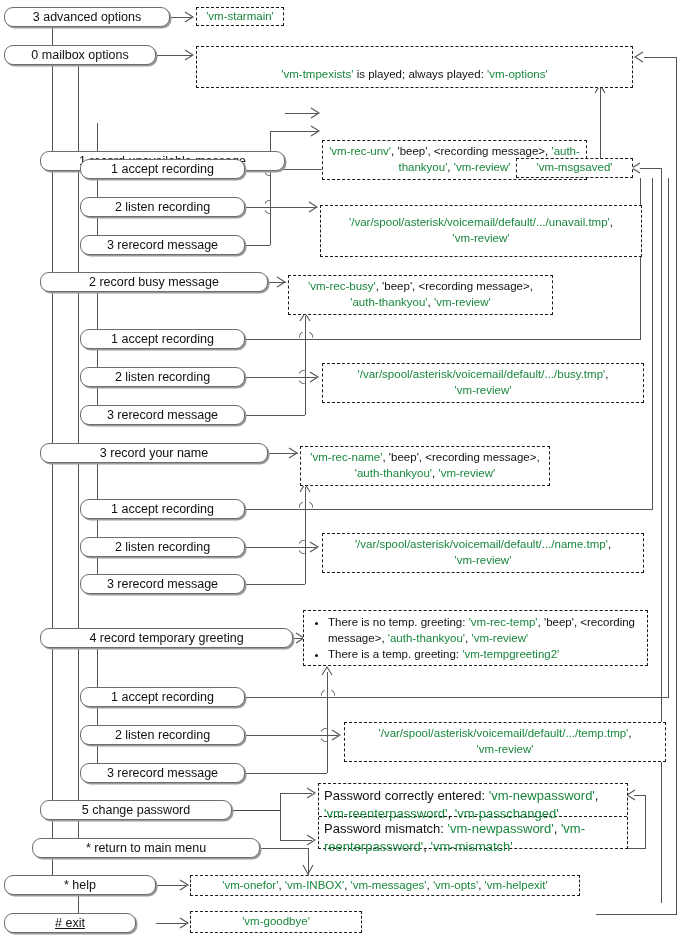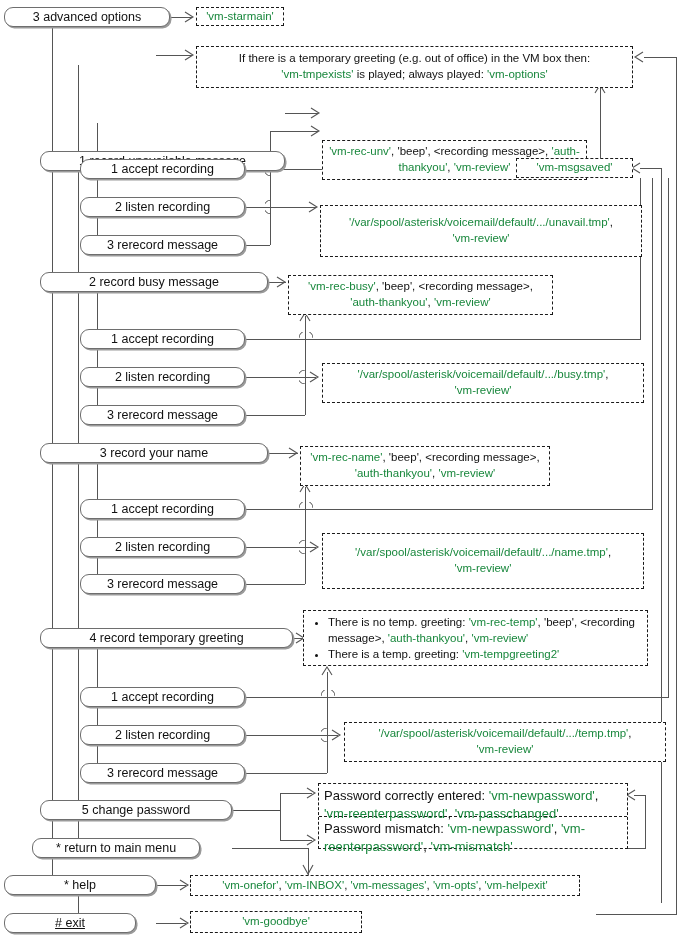--- a/index.html
+++ b/index.html
@@ -72,20 +72,23 @@
 </style>
 </head>
 <body>
 
 <div id="canvas">
 
   <div class="node" style="left:4px;  top:7px;   width:166px; height:20px;">
     <span>3 advanced options</span>
   </div>
 
+  <div class="node" style="left:4px;  top:45px;  width:152px; height:20px;">
+    <span>0 mailbox options</span>
+  </div>
 
   <div class="node" style="left:40px; top:103px; width:245px; height:20px;margin-top:48px;">
     <span>1 record unavailable message</span>
   </div>
 
   <div class="node" style="left:80px; top:159px; width:165px; height:20px;">
     <span>1 accept recording</span>
   </div>
   <div class="node" style="left:80px; top:197px; width:165px; height:20px;">
     <span>2 listen recording</span>
@@ -133,39 +136,39 @@
     <span>2 listen recording</span>
   </div>
   <div class="node" style="left:80px; top:763px; width:165px; height:20px;">
     <span>3 rerecord message</span>
   </div>
 
   <div class="node" style="left:40px; top:800px; width:192px; height:20px;">
     <span>5 change password</span>
   </div>
 
-  <div class="node" style="left:32px; top:838px; width:168px; height:20px;align-items:center;">
+  <div class="node" style="left:32px; top:838px; width:228px; height:20px;align-items:center;">
     <span>* return to main menu</span>
   </div>
 
   <div class="node" style="left:4px;  top:875px; width:152px; height:20px;">
     <span>* help</span>
   </div>
 
   <div class="node" style="left:4px;  top:913px; width:132px; height:20px;text-decoration:underline;">
     <span># exit</span>
   </div>
 
   <div class="note" style="left:196px; top:7px; width:88px; height:19px;">
     <span class="green">'vm-starmain'</span>
   </div>
 
   <div class="note" style="left:196px; top:46px; width:437px; height:42px;">
     <div>
-      <span>If there is a temporary greeting (e.g. out of office) in the VM box then:</span><br>
+      <br>
       <span class="green">'vm-tmpexists'</span><span> is played; always played: </span><span class="green">'vm-options'</span>
     </div>
   </div>
 
   <div class="note" style="left:322px; top:107px; width:265px; height:40px;margin-top:33px;">
     <div>
       <span class="green">'vm-rec-unv'</span><span>, 'beep', &lt;recording message&gt;, </span><span class="green">'auth-thankyou'</span><span>, </span><span class="green">'vm-review'</span>
     </div>
   </div>
 
@@ -192,21 +195,21 @@
       <span class="green">'vm-review'</span>
     </div>
   </div>
 
   <div class="note" style="left:300px; top:446px; width:250px; height:40px;justify-content:center;">
     <div>
       <span class="green">'vm-rec-name'</span><span>, 'beep', &lt;recording message&gt;, </span><span class="green">'auth-thankyou'</span><span>, </span><span class="green">'vm-review'</span>
     </div>
   </div>
 
-  <div class="note" style="left:322px; top:533px; width:322px; height:56px;">
+  <div class="note" style="left:322px; top:533px; width:322px; height:40px;">
     <div>
       <span class="green">'/var/spool/asterisk/voicemail/default/.../name.tmp'</span><span>,</span><br>
       <span class="green">'vm-review'</span>
     </div>
   </div>
 
   <div class="bulletnote" style="left:303px; top:610px; width:345px; height:56px;">
     <ul>
       <li><span>There is no temp. greeting: </span><span class="green">'vm-rec-temp'</span><span>, 'beep', &lt;recording message&gt;, </span><span class="green">'auth-thankyou'</span><span>, </span><span class="green">'vm-review'</span></li>
       <li><span>There is a temp. greeting: </span><span class="green">'vm-tempgreeting2'</span></li>

